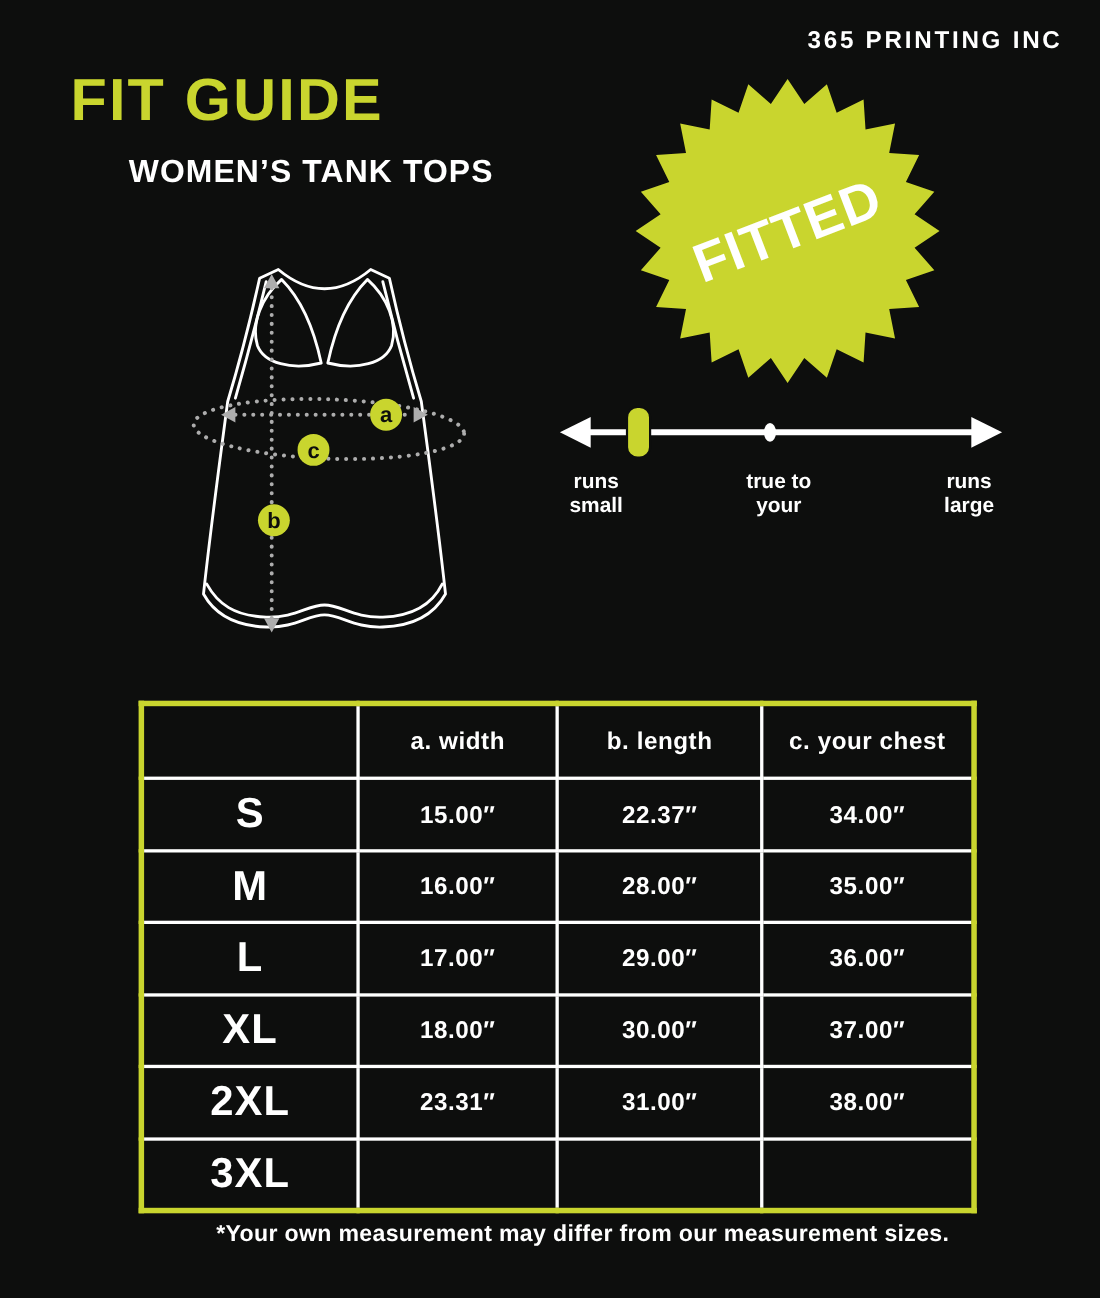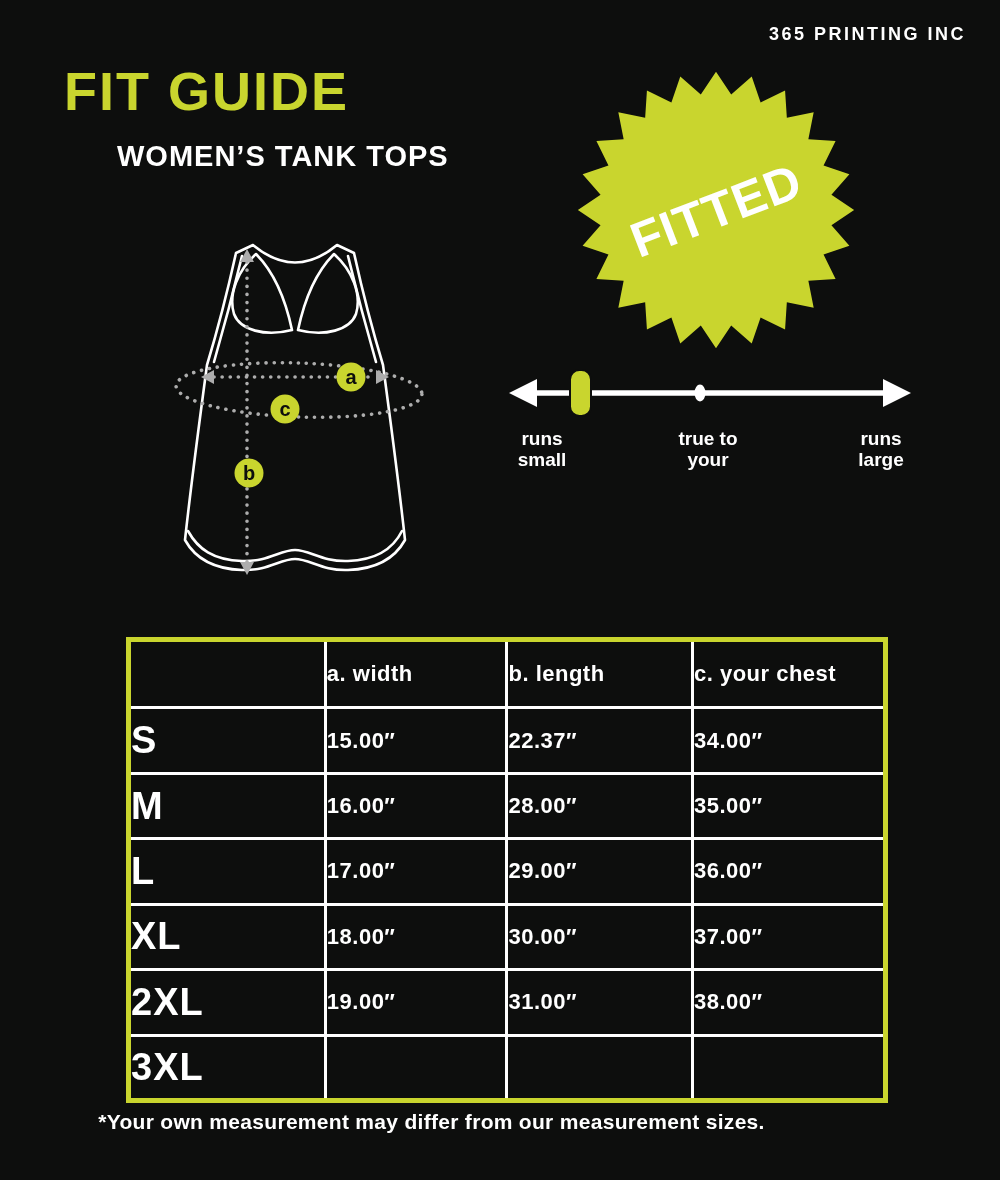--- a/index.html
+++ b/index.html
@@ -15,21 +15,21 @@
     background:var(--bg);
     font-family:"Liberation Sans", sans-serif;
     font-weight:bold;
     color:var(--white);
     overflow:hidden;
   }
   .abs{position:absolute;}
 
   .brand{
     top:24px; right:34px;
-    font-size:18px; letter-spacing:2.5px;
+    font-size:22px; letter-spacing:2.5px;
     color:var(--white);
     text-align:right;
   }
   .title{
     left:64px; top:60px;
     font-size:54px; letter-spacing:2px;
     color:var(--accent);
   }
   .subtitle{
     left:117px; top:140px;
@@ -59,32 +59,32 @@
   table.size-table{
     position:absolute;
     left:126px; top:637px;
     width:762px; height:466px;
     border-collapse:collapse;
     table-layout:fixed;
     border:5px solid var(--accent);
   }
   table.size-table td{
     border:3px solid var(--white);
-    vertical-align:middle;
+    text-align:center; vertical-align:middle;
     color:var(--white);
   }
   tr.hdr{ height:68px; }
   tr.row{ height:65px; }
   td.colhead{ font-size:22px; letter-spacing:0.5px; }
   td.sizelbl{ font-size:38px; letter-spacing:1px; }
   td.val{ font-size:22px; letter-spacing:0.5px;margin-left:15px; }
 
   .footnote{
     left:0; top:1110px; width:863px;
-    text-align:center;
+    text-align:right;
     font-size:21px; letter-spacing:0.3px;
     color:var(--white);
   }
 </style>
 </head>
 <body>
 
 <div class="abs brand">365 PRINTING INC</div>
 <div class="abs title">FIT GUIDE</div>
 <div class="abs subtitle">WOMEN’S TANK TOPS</div>
@@ -196,21 +196,21 @@
     <td class="val">36.00″</td>
   </tr>
   <tr class="row">
     <td class="sizelbl">XL</td>
     <td class="val">18.00″</td>
     <td class="val">30.00″</td>
     <td class="val">37.00″</td>
   </tr>
   <tr class="row">
     <td class="sizelbl">2XL</td>
-    <td class="val">19.00″</td>
+    <td class="val">23.31″</td>
     <td class="val">31.00″</td>
     <td class="val">38.00″</td>
   </tr>
   <tr class="row">
     <td class="sizelbl">3XL</td>
     <td class="val"></td>
     <td class="val"></td>
     <td class="val"></td>
   </tr>
 </tbody>

